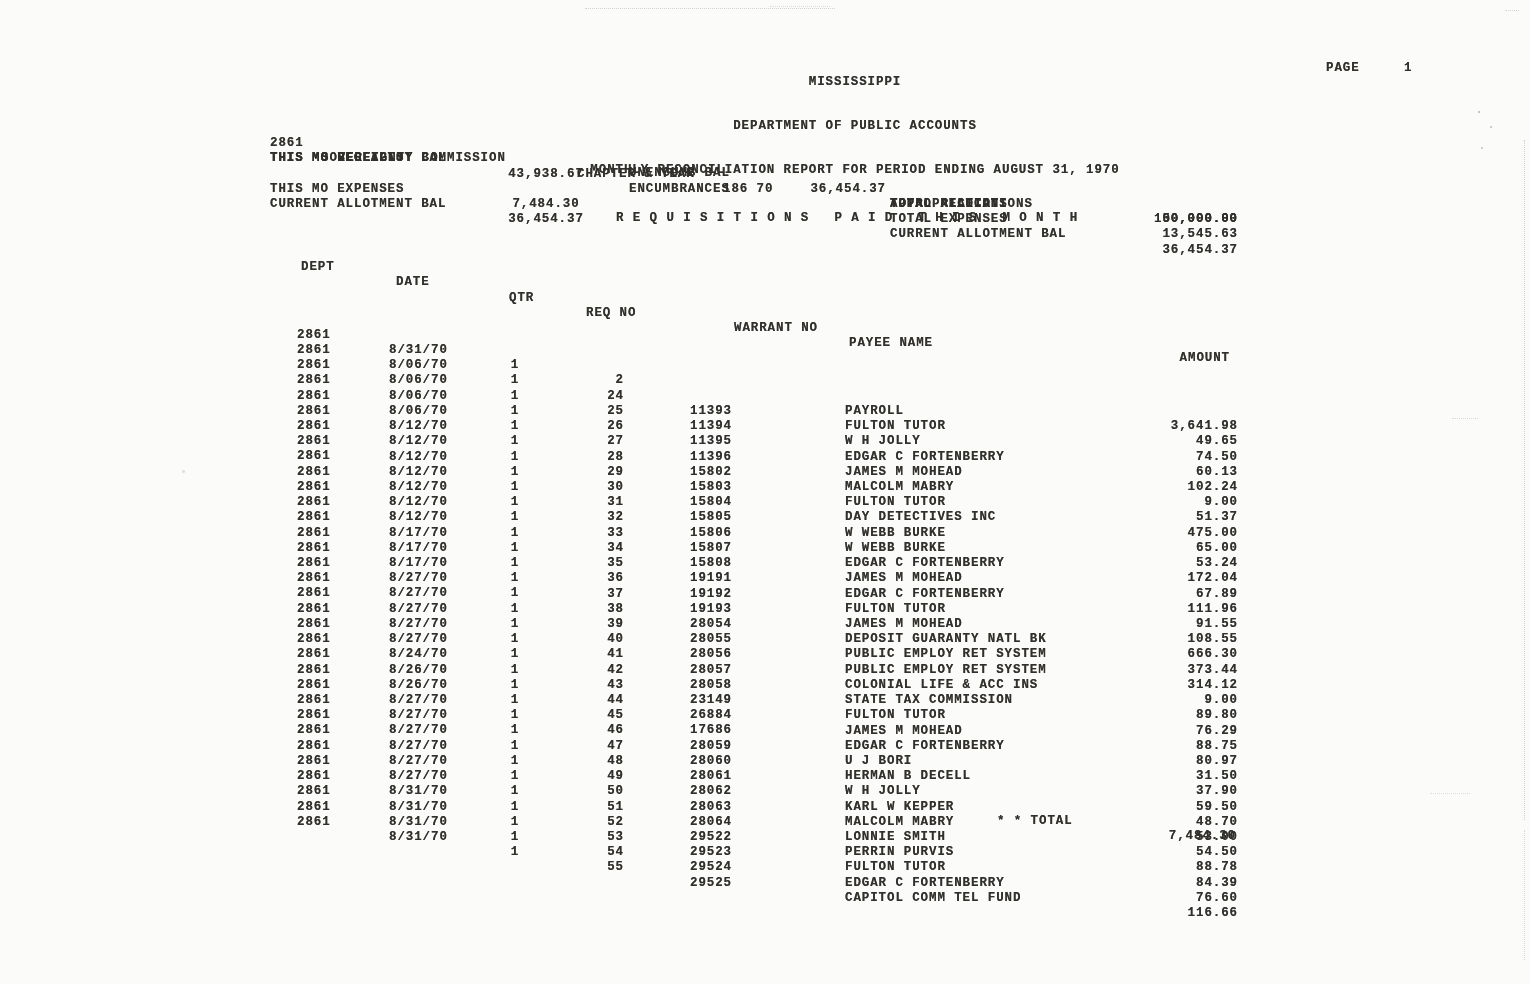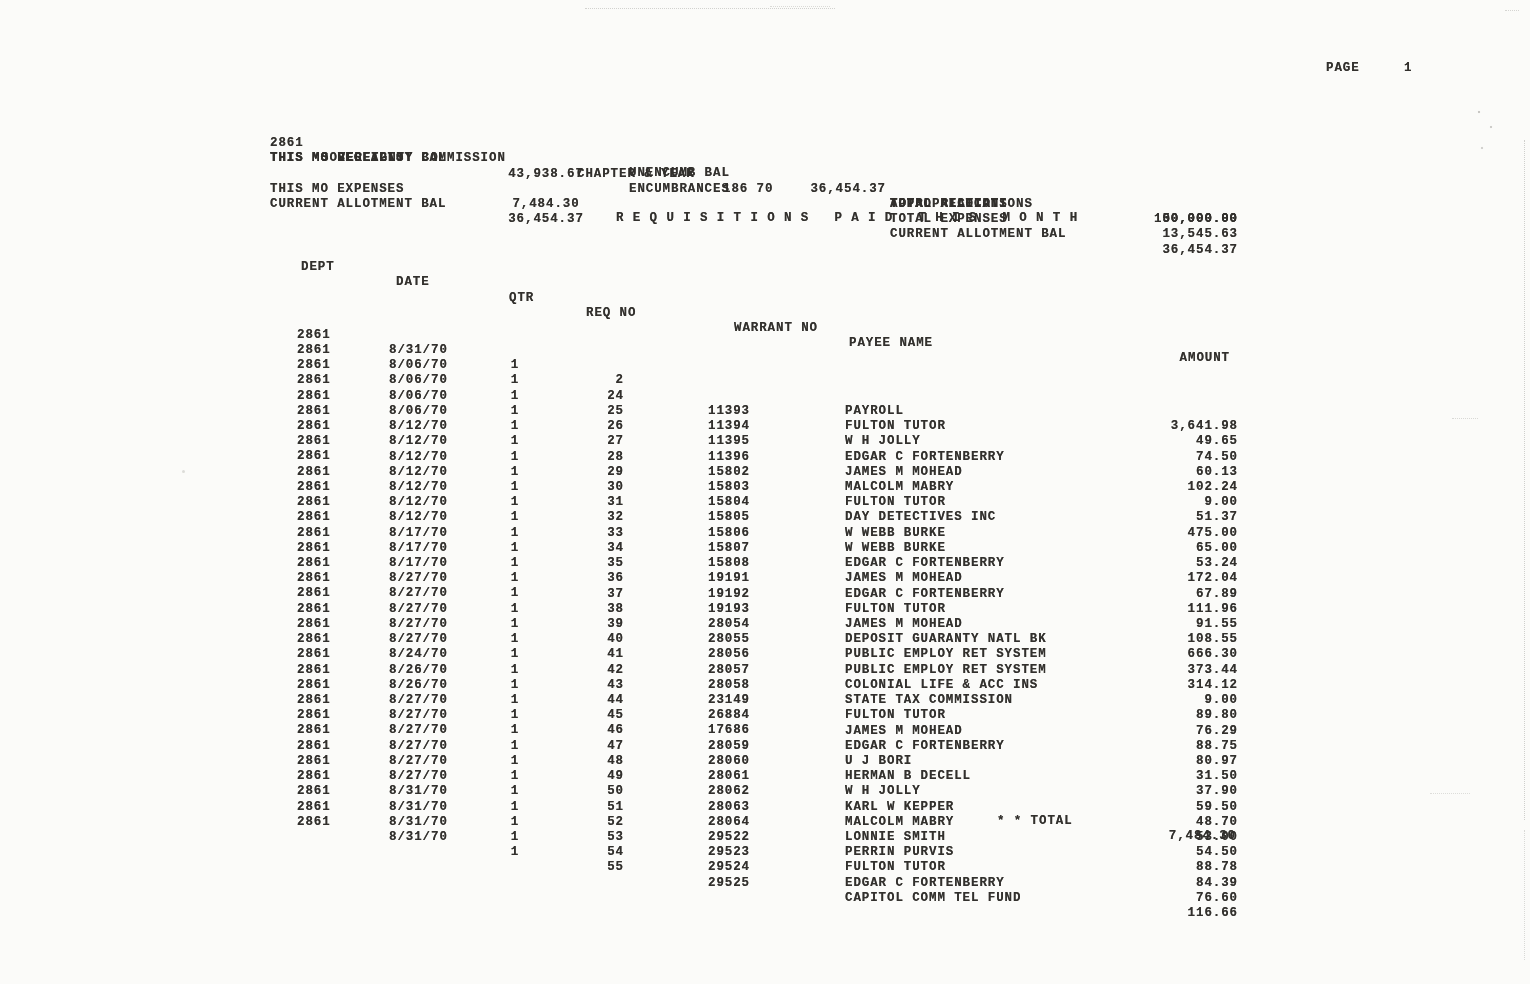--- a/index.html
+++ b/index.html
@@ -46,21 +46,21 @@
   .h-req{position:absolute;left:582px;}
   .h-war{position:absolute;left:697px;margin-left:33px;}
   .h-payee{position:absolute;left:845px;}
   .h-amt{position:absolute;left:1060px;width:166px;text-align:right;}
   .rows{position:absolute;left:0;top:270.5px;width:1530px;}
   .trow{position:relative;width:1530px;height:15.23px;line-height:15.23px;}
   .c-dept{position:absolute;left:297px;}
   .c-date{position:absolute;left:389px;}
   .c-qtr{position:absolute;left:500px;width:30px;text-align:center;}
   .c-req{position:absolute;left:540px;width:84px;text-align:right;}
-  .c-war{position:absolute;left:690px;width:78px;text-align:center;}
+  .c-war{position:absolute;left:690px;width:78px;text-align:left;}
   .c-payee{position:absolute;left:845px;}
   .c-amt{position:absolute;left:1060px;width:178px;text-align:right;}
   
   .total-row{position:absolute;left:0;top:799px;width:1530px;height:15.2px;line-height:15.2px;}
   .t-label{position:absolute;left:997px;}
   .t-val{position:absolute;left:1060px;width:176px;text-align:right;}
   
   .artifact{position:absolute;pointer-events:none;}
   .a-topdots{left:585px;top:8px;width:250px;border-top:1.5px dotted #c2c2be;opacity:.7;}
   .a-topdots2{left:770px;top:6px;width:60px;border-top:1.5px dotted #c6c6c2;opacity:.6;}
@@ -75,20 +75,25 @@
   .a-speck2{left:182px;top:470px;width:3px;height:3px;background:#cfcfcb;border-radius:50%;opacity:.7;}
   .a-speck3{left:1452px;top:418px;width:26px;height:3px;border-top:1px dotted #c4c4c0;opacity:.6;}
   .a-speck4{left:1430px;top:793px;width:40px;height:3px;border-top:1px dotted #c6c6c2;opacity:.55;}
 </style>
 </head>
 <body>
 
 <div class="page">
 
   
+  <div class="rpt-header">
+    <div>MISSISSIPPI</div>
+    <div>DEPARTMENT OF PUBLIC ACCOUNTS</div>
+    <div>MONTHLY RECONCILIATION REPORT FOR PERIOD ENDING AUGUST 31, 1970</div>
+  </div>
   <div class="page-label">PAGE</div>
   <div class="page-number">1</div>
 
   
   <div class="summary">
     <div class="sline">
       <span class="s-label">2861</span>
       <span class="s-deptname">SOVEREIGNTY COMMISSION</span>
       <span class="s-chap">CHAPTER &amp; YEAR</span>
       <span class="s-chapval">186 70</span>

